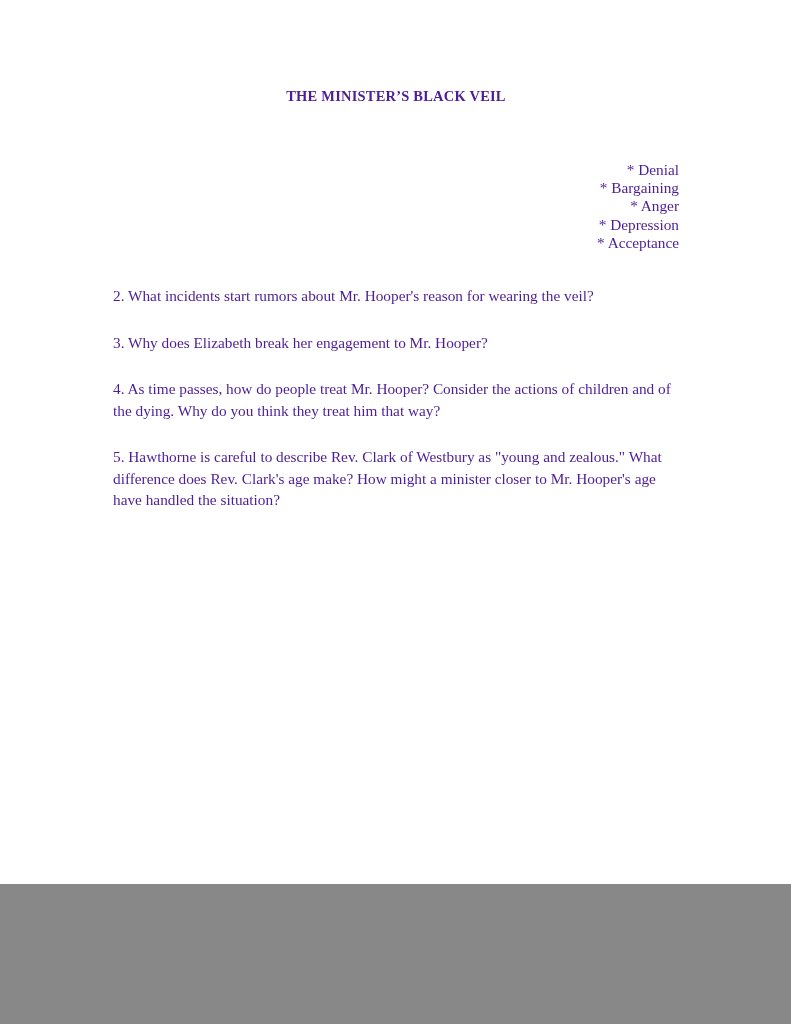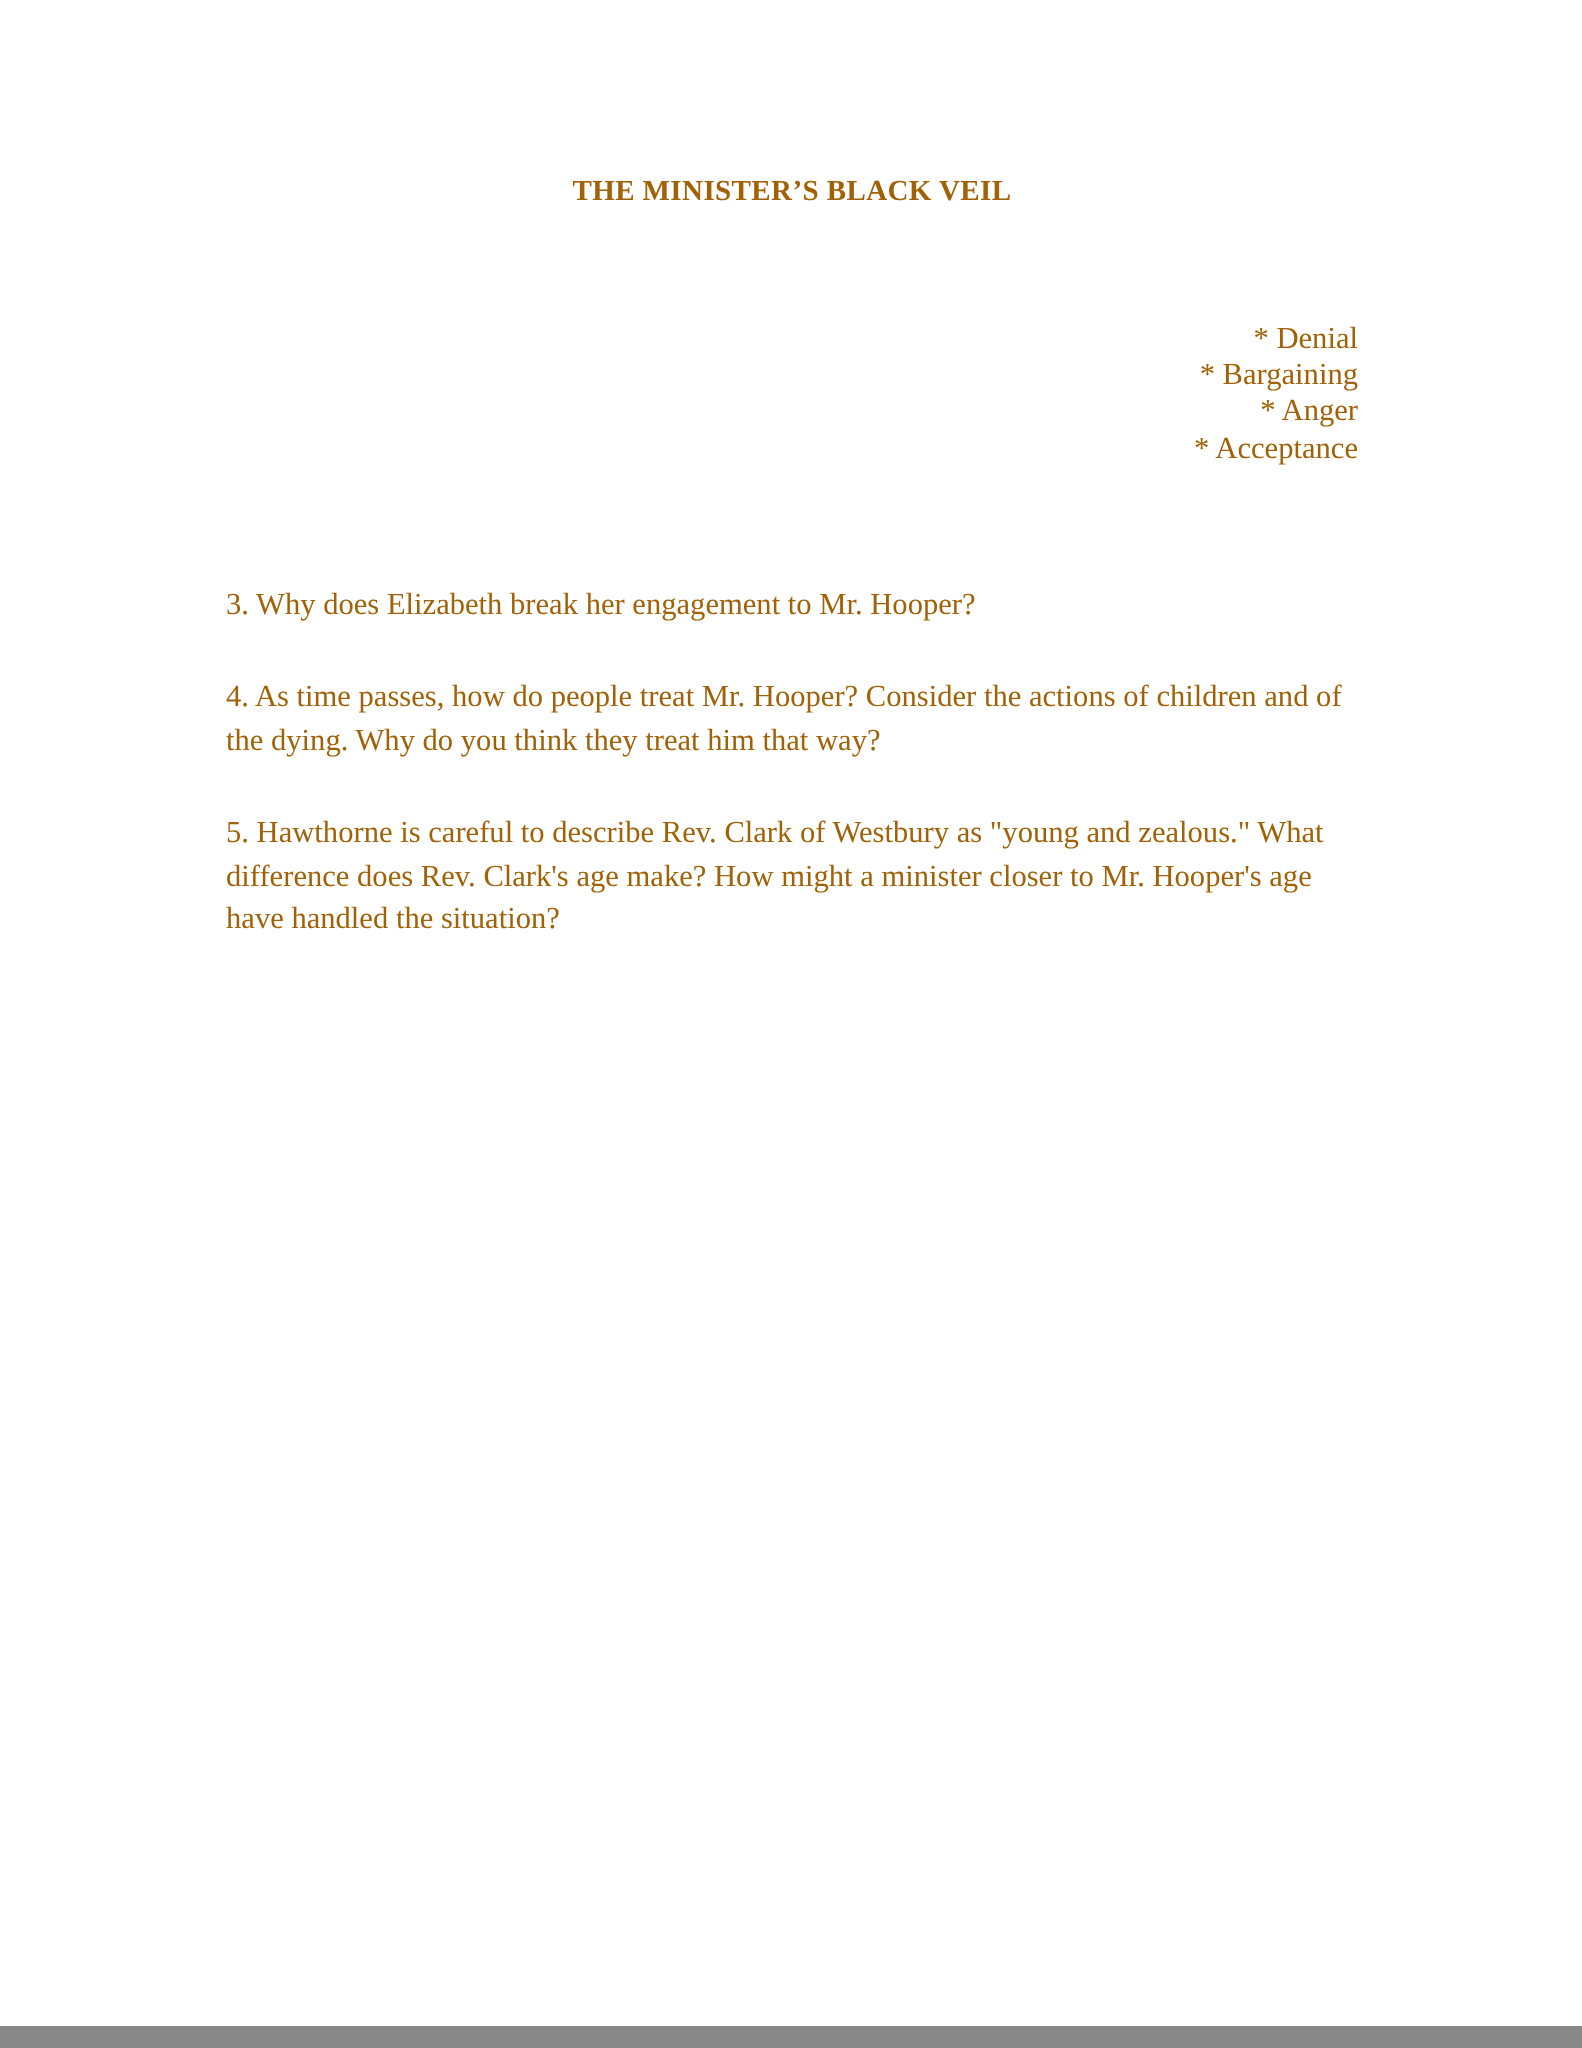--- a/index.html
+++ b/index.html
@@ -2,27 +2,27 @@
 <html><head>
 <meta charset="utf-8">
 <style>
   html, body {
     margin: 0;
     padding: 0;
     background: #888888;
   }
   .page {
     width: 791px;
-    height: 1013px;
+    height: 884px;
     background: #ffffff;
     position: relative;
     margin: 0 auto;
     overflow: hidden;
     font-family: "Liberation Serif", "DejaVu Serif", serif;
-    color: #a16207;
+    color: #4c1d95;
     box-sizing: border-box;
   }
   .content {
     position: absolute;
     left: 113px;
     top: 88px;
     width: 566px;
   }
   .doc-title {
     font-weight: bold;
@@ -66,24 +66,26 @@
   <div class="content">
 
     <h1 class="doc-title">THE MINISTER’S BLACK VEIL</h1>
 
     <div class="spacer-after-title"></div>
 
     <ul class="bullet-list">
       <li class="bullet-item">* Denial</li>
       <li class="bullet-item">* Bargaining</li>
       <li class="bullet-item">* Anger</li>
+      <li class="bullet-item">* Depression</li>
       <li class="bullet-item">* Acceptance</li>
     </ul>
 
     <div class="q-gap"></div>
+    <p class="question">2. What incidents start rumors about Mr. Hooper's reason for wearing the veil?</p>
 
     <div class="q-gap-small"></div>
     <p class="question">3. Why does Elizabeth break her engagement to Mr. Hooper?</p>
 
     <div class="q-gap-small"></div>
     <p class="question">4. As time passes, how do people treat Mr. Hooper? Consider the actions of children and of the dying. Why do you think they treat him that way?</p>
 
     <div class="q-gap-small"></div>
     <p class="question">5. Hawthorne is careful to describe Rev. Clark of Westbury as "young and zealous." What difference does Rev. Clark's age make? How might a minister closer to Mr. Hooper's age have handled the situation?</p>
 

